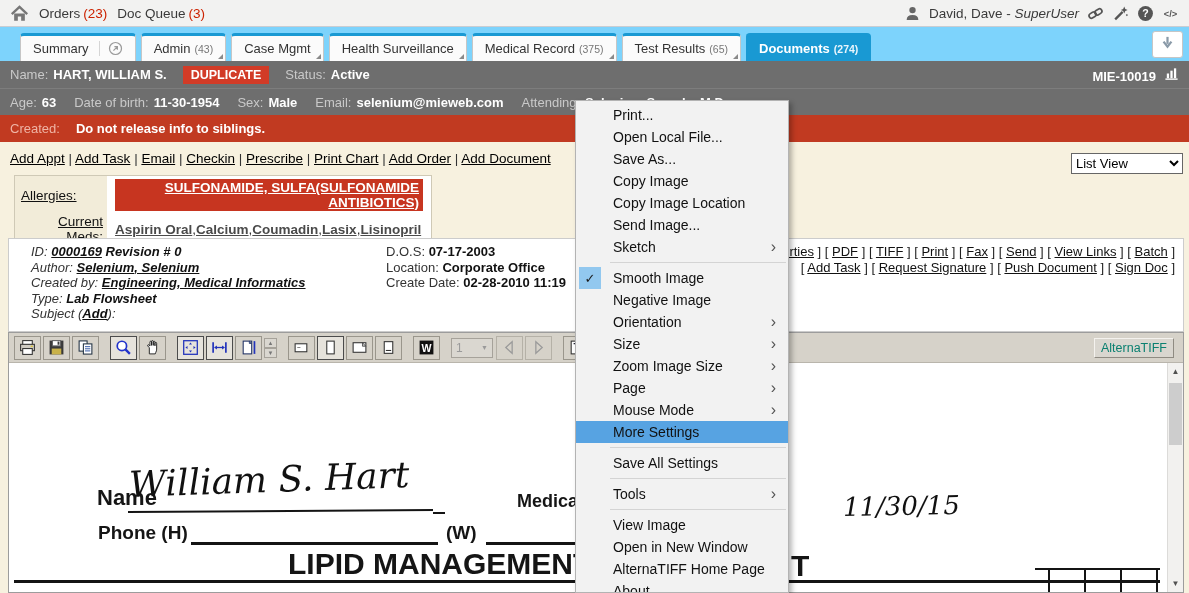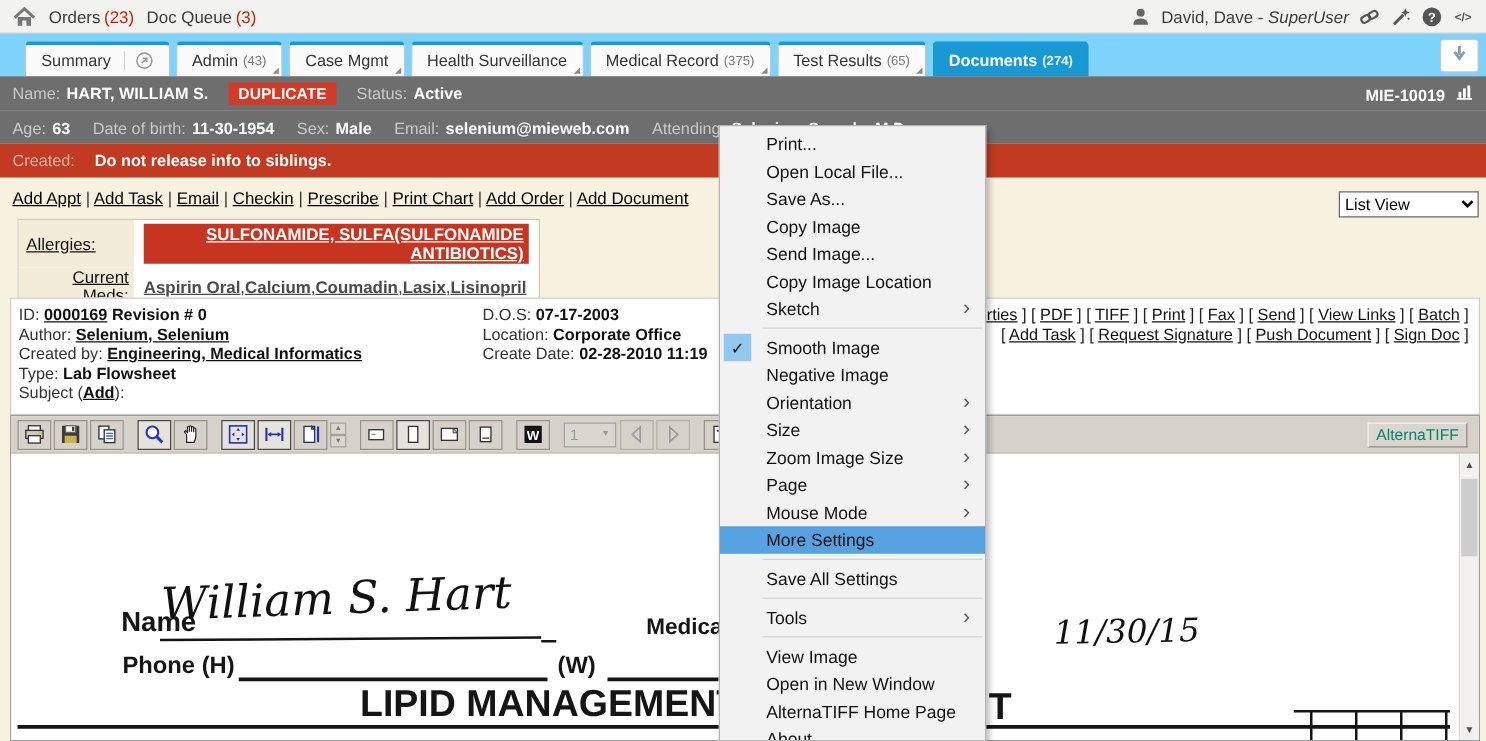--- a/index.html
+++ b/index.html
@@ -62,21 +62,21 @@
   .al-row { display:flex; min-height:25px;text-align:right; }
   .al-label { width:92px; background:#f2ecd9; display:flex; align-items:center; padding:0 4px 0 6px; flex:none; }
   .al-label a { color:#111; text-decoration:underline; }
   .al-value { padding:3px 8px; flex:1; display:flex; align-items:center; flex-wrap:wrap; }
   .allergy-chip { background:#c73520; color:#fff; font-weight:bold; text-decoration:underline; padding:1px 4px; }
   .med-link { color:#4a4a4a; font-weight:bold; text-decoration:underline; }
 
   
   .docinfo { position:absolute; top:238px; left:8px; right:5px; height:94px; background:#fff;
              border:1px solid #ccc; font-size:13px; color:#333; }
-  .di-left { position:absolute; left:6px; top:5px; line-height:15.5px; white-space:nowrap; }
+  .di-left { position:absolute; left:22px; top:5px; line-height:15.5px; white-space:nowrap;font-style:italic; }
   .di-mid { position:absolute; left:377px; top:5px; line-height:15.5px; white-space:nowrap; }
   .di-right { position:absolute; right:8px; top:5px; text-align:right; line-height:16px; white-space:nowrap; }
   .docinfo a { color:#111; font-weight:bold; text-decoration:underline; }
   .docinfo .plain { font-weight:normal; color:#333; }
   .docinfo .bval { font-weight:bold; color:#111; }
   .bkt { color:#222; }
   .bkt a { font-weight:normal; color:#111; }
 
   
   .viewer { position:absolute; top:332px; left:8px; right:5px; bottom:0; background:#fff; border:1px solid #9c9c9c; }
@@ -473,24 +473,24 @@
       <div class="m-item">
         <span class="m-label">Open Local File...</span>
       </div>
       <div class="m-item">
         <span class="m-label">Save As...</span>
       </div>
       <div class="m-item">
         <span class="m-label">Copy Image</span>
       </div>
       <div class="m-item">
+        <span class="m-label">Copy Image Location</span>
+      </div>
+      <div class="m-item">
         <span class="m-label">Send Image...</span>
-      </div>
-      <div class="m-item">
-        <span class="m-label">Copy Image Location</span>
       </div>
       <div class="m-item">
         <span class="m-label">Sketch</span>
         <span class="m-arrow">›</span>
       </div>
       <div class="m-sep"></div>
       <div class="m-item">
         <span class="m-check">✓</span>
         <span class="m-label">Smooth Image</span>
       </div>

